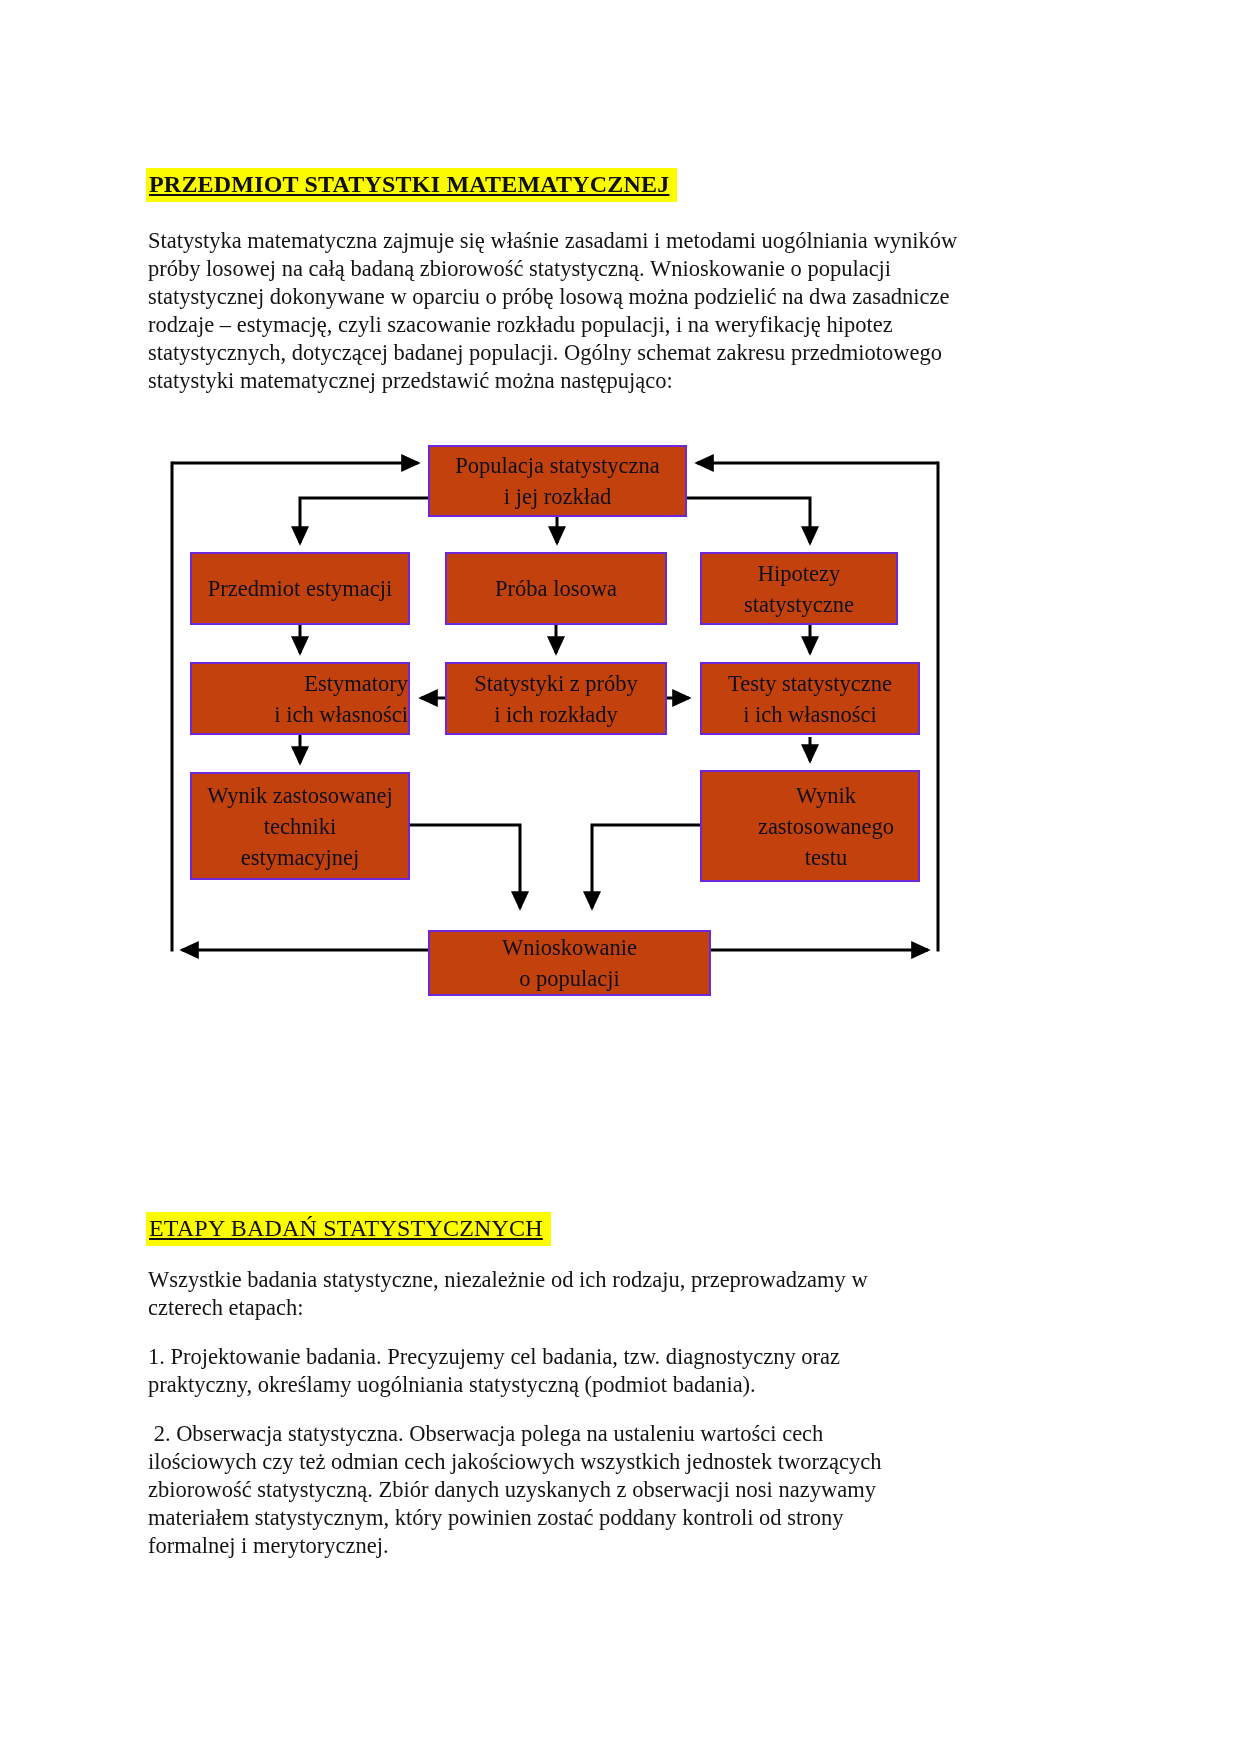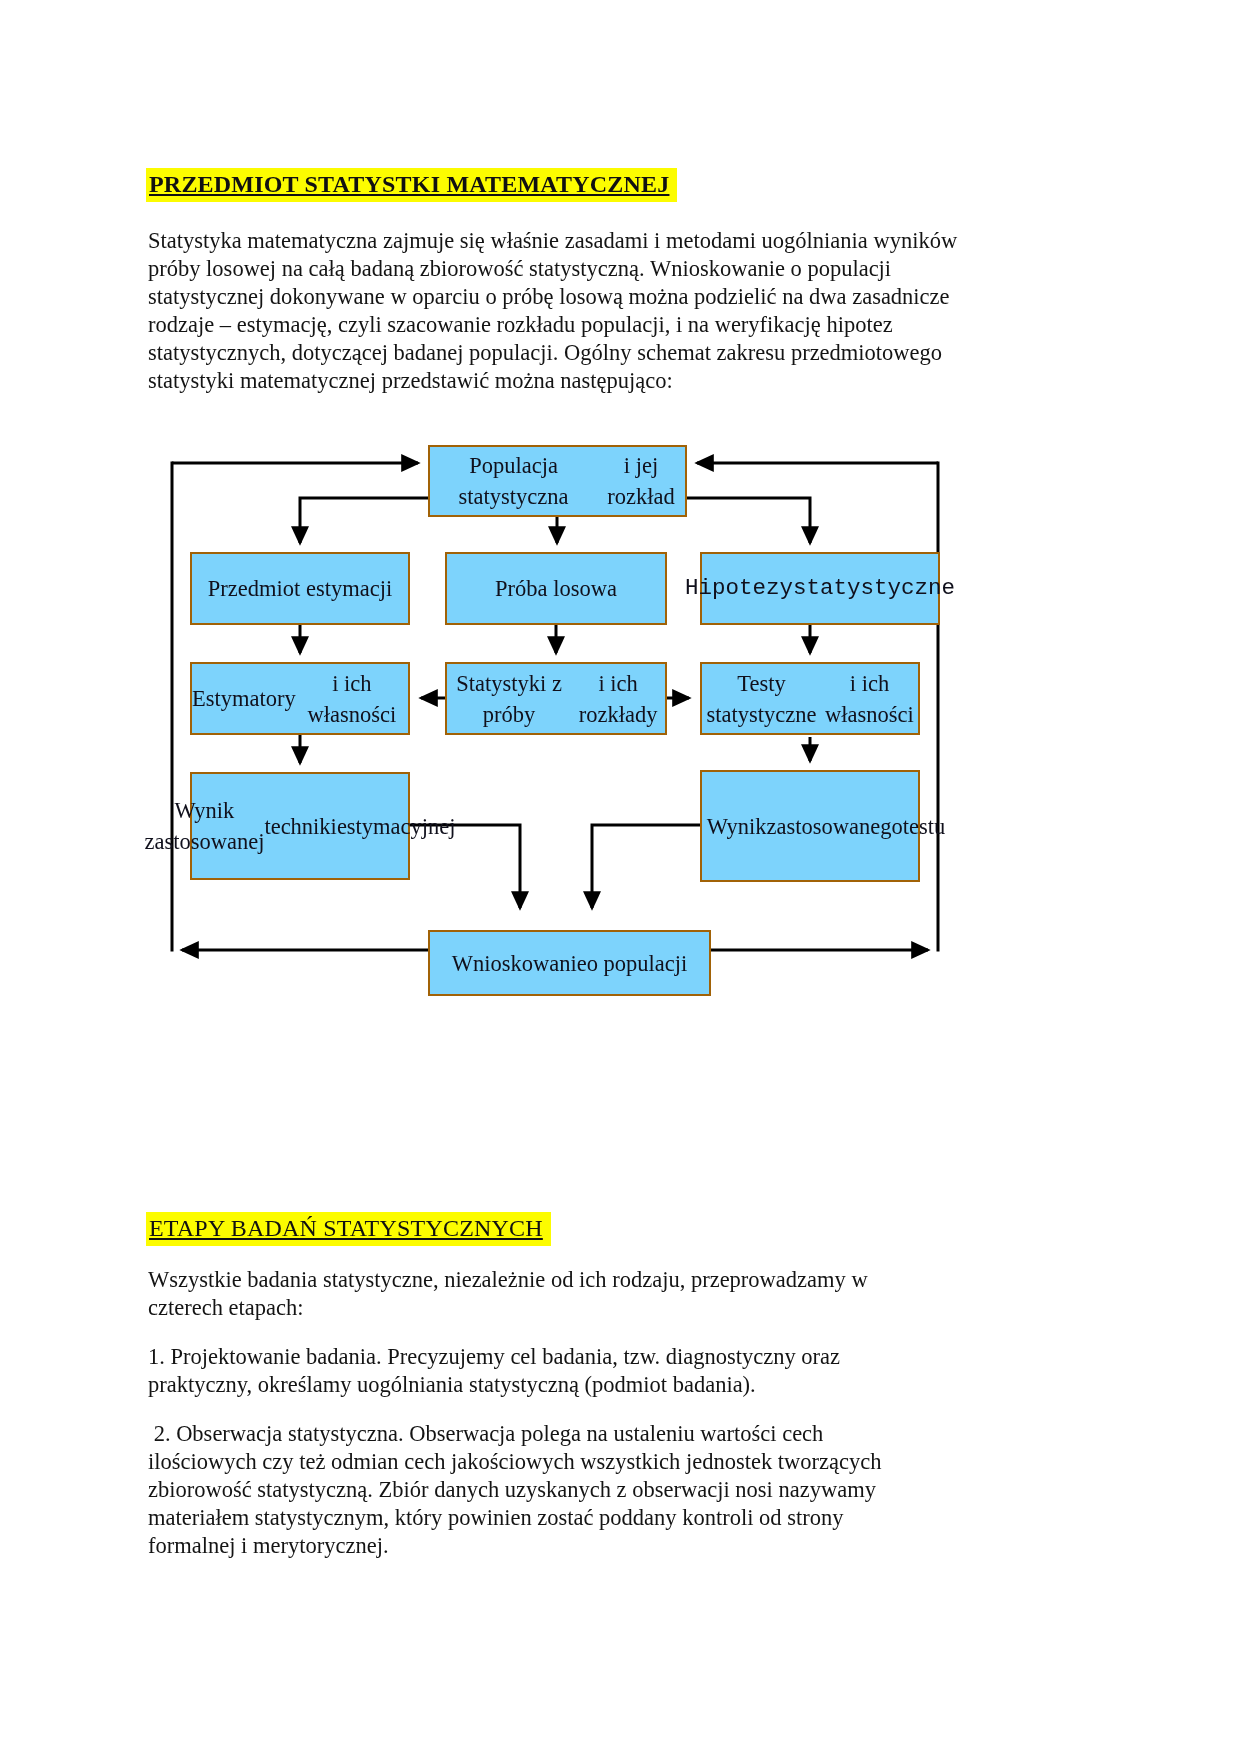--- a/index.html
+++ b/index.html
@@ -14,22 +14,22 @@
     background:#fcfc00; text-decoration:underline;
     font-size:24px; letter-spacing:0.2px; padding:3px 8px 4px 3px;
     white-space:pre;
   }
   .h-bold { font-weight:bold; }
   .tblock { position:absolute; left:148px; }
   .tline {
     font-size:22.5px; line-height:28px; white-space:pre; color:#141414;
   }
   .dbox {
-    position:absolute; border:2px solid #a16207; background:#7dd3fc;
-    display:flex; flex-direction:row; align-items:center; justify-content:center;
+    position:absolute; border:2px solid #6d28d9; background:#c2410c;
+    display:flex; flex-direction:column; align-items:center; justify-content:center;
     text-align:center; font-size:22.5px; line-height:31px; color:#10101c;
     box-sizing:border-box;
   }
   .arrows { position:absolute; left:0; top:0; pointer-events:none; }
 </style>
 </head>
 <body>
 
 <div class="page">
 
@@ -85,26 +85,26 @@
   </div>
 
   <div class="dbox" style="left:190px; top:552px; width:220px; height:73px;">
     <div>Przedmiot estymacji</div>
   </div>
 
   <div class="dbox" style="left:445px; top:552px; width:222px; height:73px;">
     <div>Próba losowa</div>
   </div>
 
-  <div class="dbox" style="left:700px; top:552px; width:240px; height:73px;font-family:Liberation Mono, monospace;">
+  <div class="dbox" style="left:700px; top:552px; width:198px; height:73px;">
     <div>Hipotezy</div>
     <div>statystyczne</div>
   </div>
 
-  <div class="dbox" style="left:190px; top:662px; width:220px; height:73px;">
+  <div class="dbox" style="left:190px; top:662px; width:220px; height:73px;align-items:flex-end;">
     <div>Estymatory</div>
     <div>i ich własności</div>
   </div>
 
   <div class="dbox" style="left:445px; top:662px; width:222px; height:73px;">
     <div>Statystyki z próby</div>
     <div>i ich rozkłady</div>
   </div>
 
   <div class="dbox" style="left:700px; top:662px; width:220px; height:73px;">

